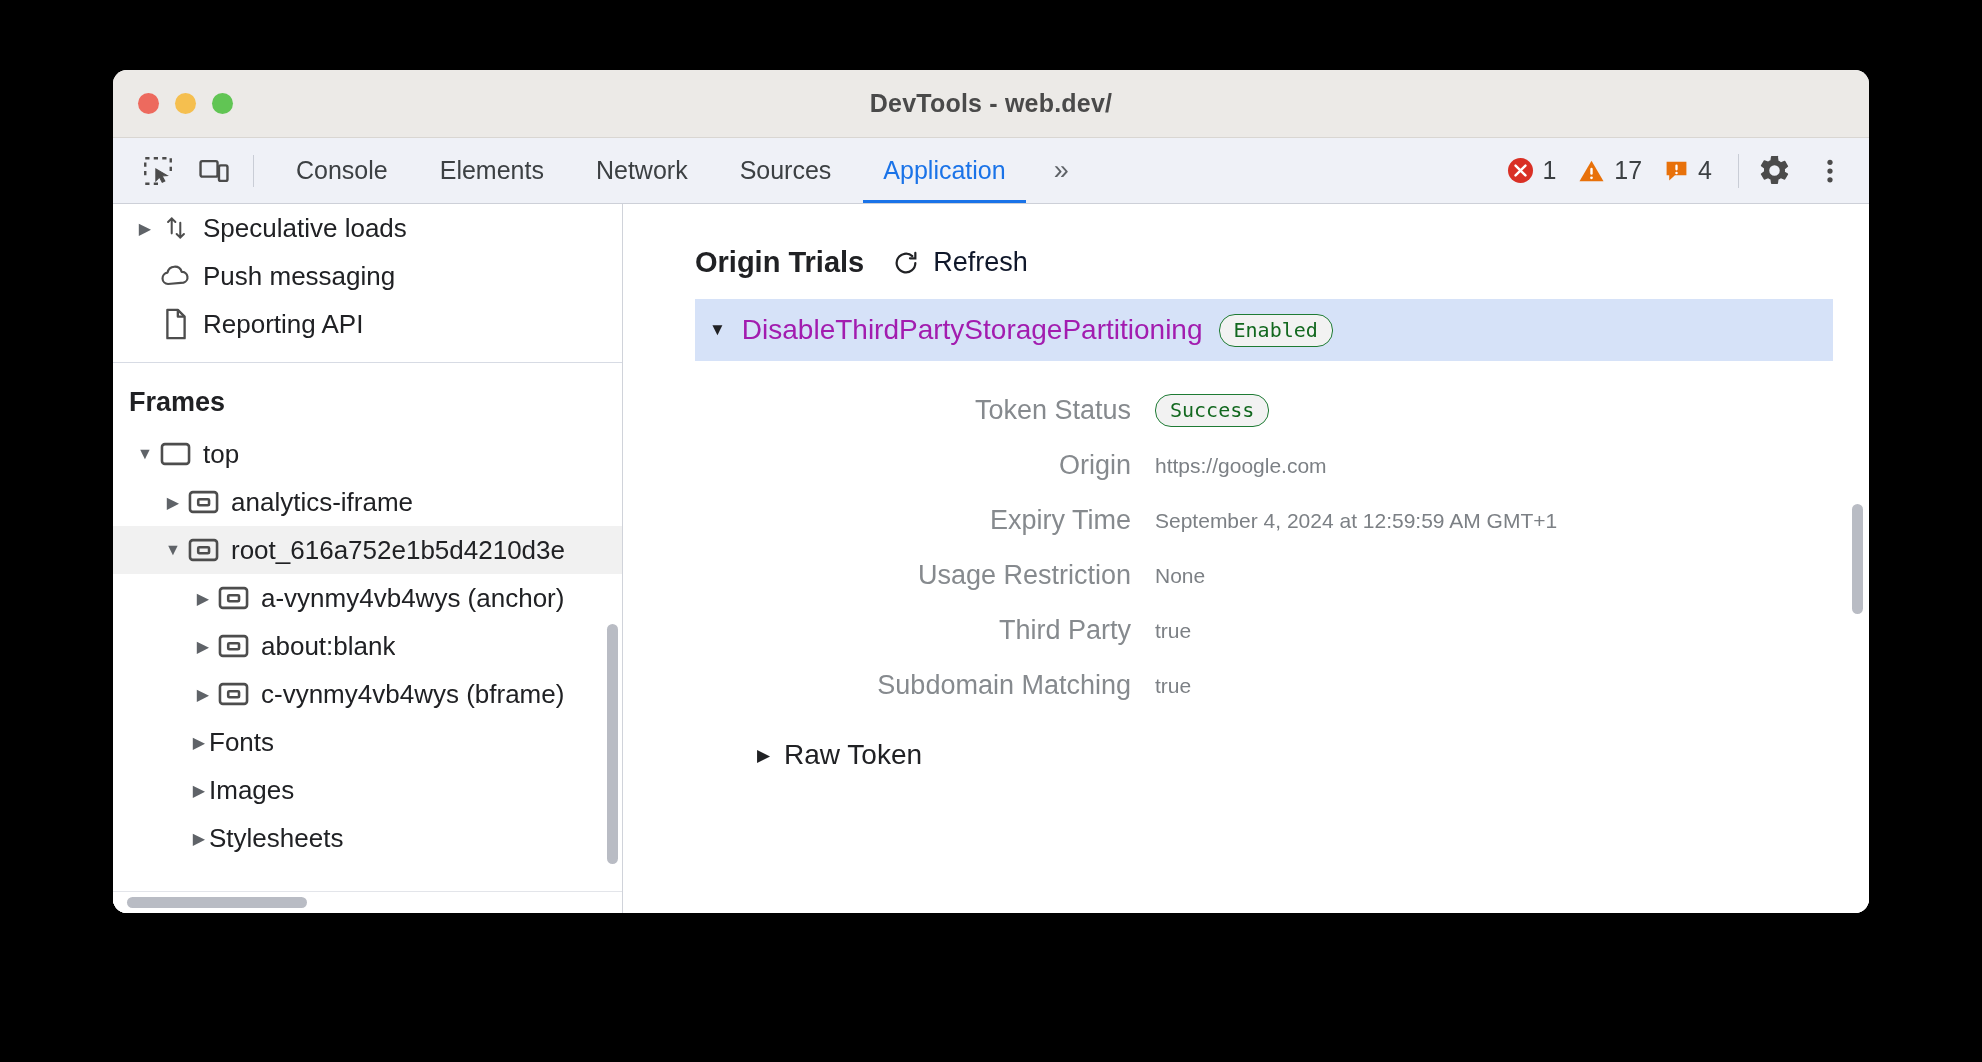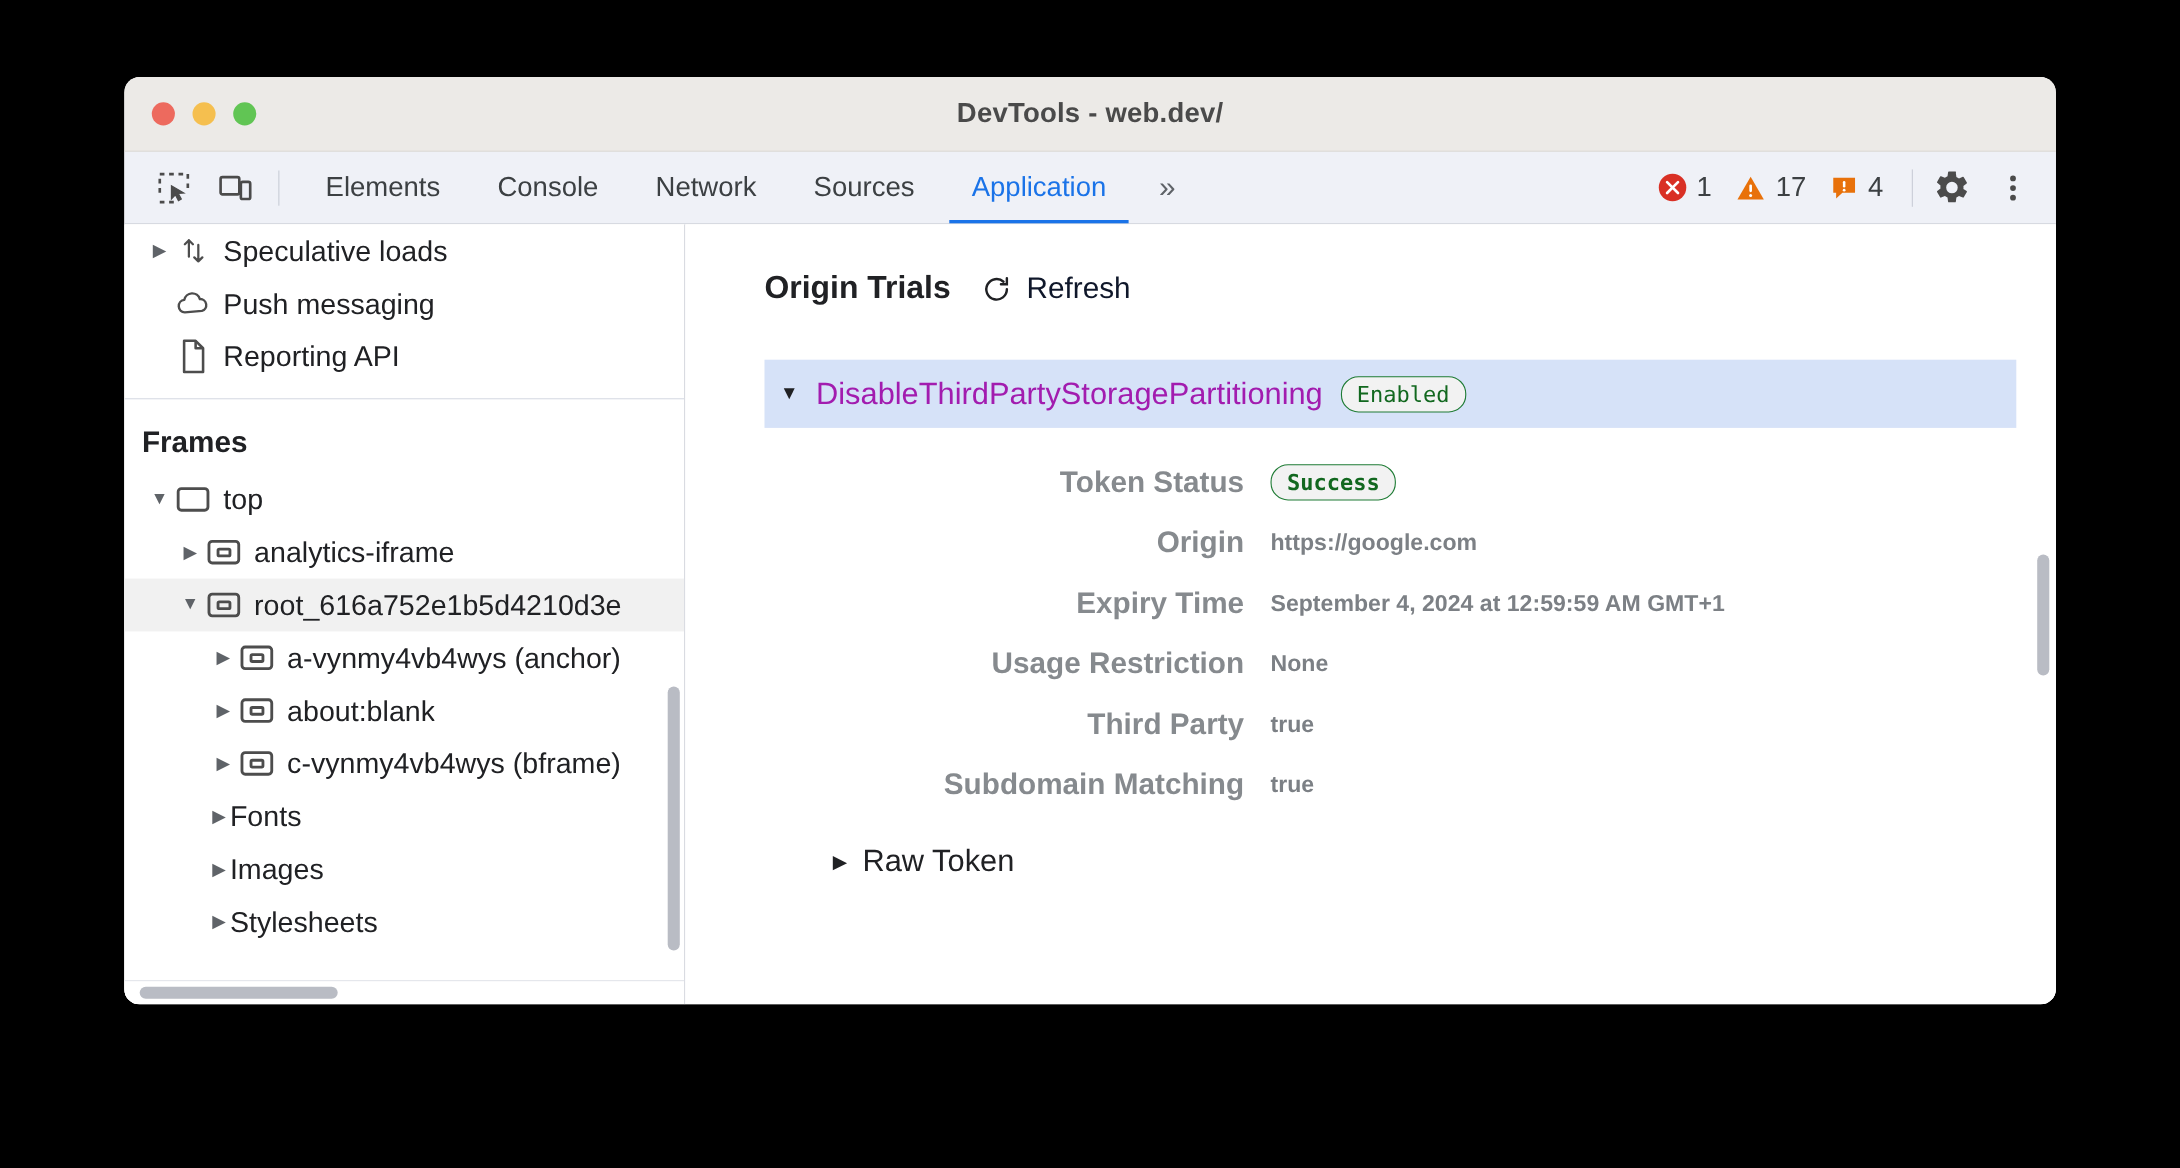--- a/index.html
+++ b/index.html
@@ -151,21 +151,21 @@
     position: absolute; left: 14px; top: 5px; width: 180px; height: 11px;
     border-radius: 6px; background: #b9bcc4; cursor: pointer;
   }
 
   
   .main {
     flex: 1; position: relative; background: #fff;
     padding: 42px 0 0 72px; overflow: hidden;
   }
   .ot-header {
-    display: flex; align-items: center; gap: 28px; margin-bottom: 48px;
+    display: flex; align-items: center; gap: 28px; margin-bottom: 20px;
   }
   .ot-title { font-size: 29px; font-weight: bold; color: #202124; }
   .ot-refresh {
     display: flex; align-items: center; gap: 13px;
     font-size: 27px; color: #0f172a; cursor: pointer;
   }
   .trial-header {
     background: #d6e2f8;
     display: flex; align-items: center; gap: 16px;
     height: 62px; padding-left: 14px;
@@ -178,21 +178,21 @@
     font-size: 20px;
     border: 1.5px solid #1e7b34;
     color: #12681f;
     background: #f2f2f2;
     border-radius: 16px;
     padding: 5px 14px 6px 14px;
     line-height: 1;
   }
   .caret { color: #202124; font-size: 17px; }
 
-  .rows { margin-top: 22px; font-weight: bold; }
+  .rows { margin-top: 22px; }
   .drow {
     display: flex; align-items: center;
     height: 55px;
   }
   .dlabel {
     width: 460px; flex: 0 0 460px; text-align: right;
     font-size: 27px; color: #868a8e; padding-right: 24px;
   }
   .dvalue { font-size: 21px; color: #7c8085; }
   .raw-token {
@@ -233,22 +233,22 @@
       </div>
       <div class="tb-icon" title="Toggle device toolbar">
         <svg width="34" height="34" viewBox="0 0 24 24" fill="none" stroke="currentColor" stroke-width="1.7">
           <rect x="2.5" y="5" width="12" height="11" rx="1.2"></rect>
           <rect x="15.5" y="8" width="6" height="11" rx="1.2"></rect>
         </svg>
       </div>
       <div class="tb-sep"></div>
 
       <div class="tabs">
+        <div class="tab">Console</div>
         <div class="tab">Elements</div>
-        <div class="tab">Console</div>
         <div class="tab">Network</div>
         <div class="tab">Sources</div>
         <div class="tab active">Application</div>
         <div class="tab-more">»</div>
       </div>
 
       <div class="tb-right">
         <div class="counter">
           <span class="c-err">
             <svg width="17" height="17" viewBox="0 0 24 24" stroke="#fff" stroke-width="3.4" stroke-linecap="round">

